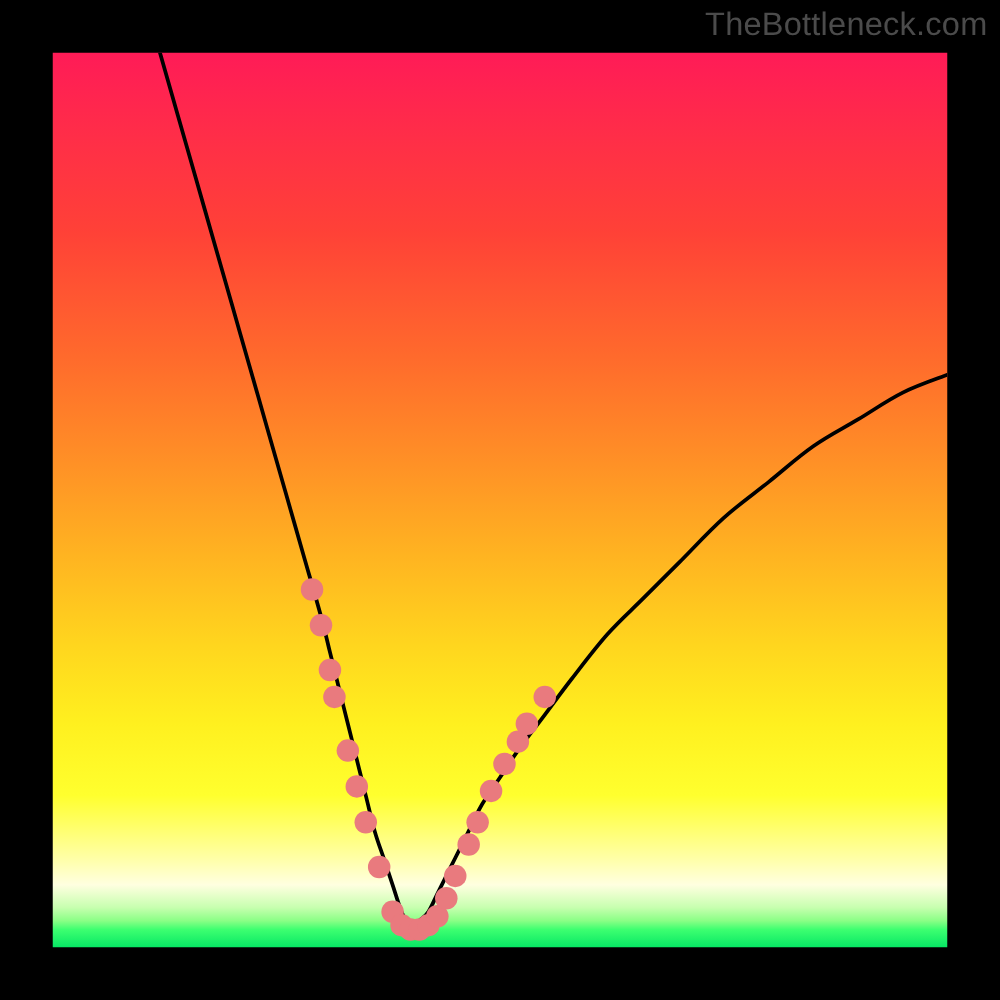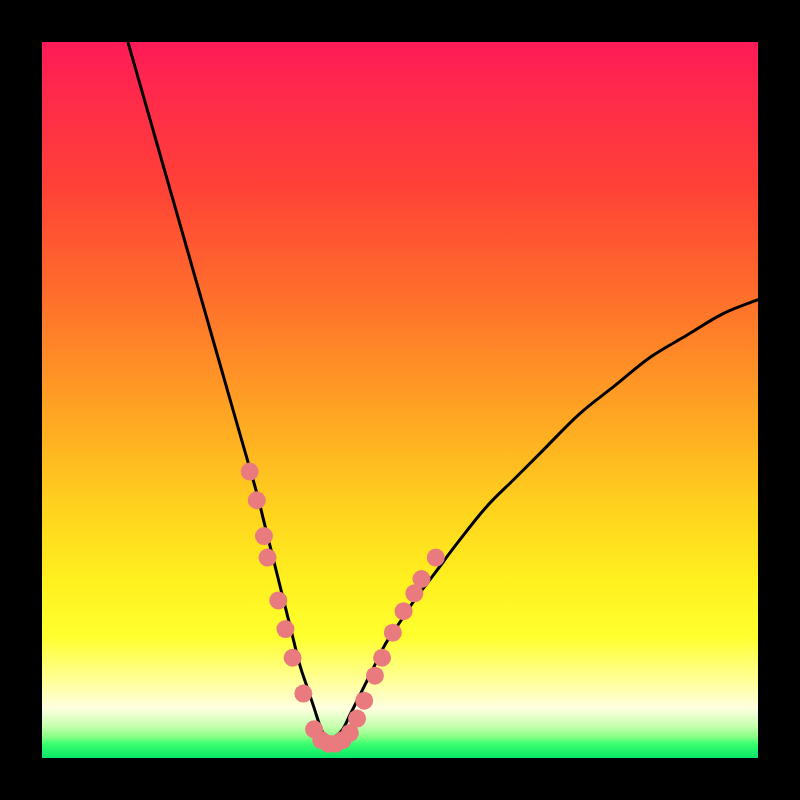--- a/index.html
+++ b/index.html
@@ -61,20 +61,21 @@
     font-size: 26px;
     font-weight: 500;
     letter-spacing: 0.2px;
     user-select: none;
   }
 </style>
 </head>
 <body>
 
 <div class="frame">
+  <div class="watermark">TheBottleneck.com</div>
   <div class="plot">
     <div class="gradient"></div>
     <svg class="curve-svg" viewBox="0 0 716 716" preserveAspectRatio="none">
       <g id="curve-group">
           <path d="M 85.92 0 C 88.50 9.02, 95.08 32.08, 100.24 50.12 C 105.40 68.16, 109.40 82.20, 114.56 100.24 C 119.72 118.28, 123.72 132.32, 128.88 150.36 C 134.04 168.40, 138.04 182.44, 143.20 200.48 C 148.36 218.52, 152.36 232.56, 157.52 250.60 C 162.68 268.64, 166.68 282.68, 171.84 300.72 C 177.00 318.76, 181.00 332.80, 186.16 350.84 C 191.32 368.88, 195.32 382.92, 200.48 400.96 C 205.64 419.00, 210.93 436.90, 214.80 451.08 C 218.67 465.26, 219.38 469.41, 221.96 479.72 C 224.54 490.03, 226.54 498.05, 229.12 508.36 C 231.70 518.67, 233.70 526.69, 236.28 537.00 C 238.86 547.31, 240.86 555.33, 243.44 565.64 C 246.02 575.95, 248.02 583.97, 250.60 594.28 C 253.18 604.59, 255.18 613.90, 257.76 622.92 C 260.34 631.94, 262.34 636.67, 264.92 644.40 C 267.50 652.13, 269.50 658.15, 272.08 665.88 C 274.66 673.61, 276.66 680.92, 279.24 687.36 C 281.82 693.80, 285.11 699.10, 286.40 701.68" fill="none" stroke="#000000" stroke-width="3" stroke-linecap="round" stroke-linejoin="round"></path>
           <path d="M 286.40000000000003 701.68 C 287.69 700.39, 290.98 697.10, 293.56 694.52 C 296.14 691.94, 298.14 691.23, 300.72 687.36 C 303.30 683.49, 305.30 678.20, 307.88 673.04 C 310.46 667.88, 312.46 663.88, 315.04 658.72 C 317.62 653.56, 319.62 649.56, 322.20 644.40 C 324.78 639.24, 326.78 635.24, 329.36 630.08 C 331.94 624.92, 333.94 620.92, 336.52 615.76 C 339.10 610.60, 339.81 607.88, 343.68 601.44 C 347.55 595.00, 352.84 587.69, 358.00 579.96 C 363.16 572.23, 365.88 567.50, 372.32 558.48 C 378.76 549.46, 386.07 540.15, 393.80 529.84 C 401.53 519.53, 406.26 512.80, 415.28 501.20 C 424.30 489.60, 433.61 477.00, 443.92 465.40 C 454.23 453.80, 462.25 447.07, 472.56 436.76 C 482.87 426.45, 489.60 419.72, 501.20 408.12 C 512.80 396.52, 524.11 383.92, 537.00 372.32 C 549.89 360.72, 559.91 353.99, 572.80 343.68 C 585.69 333.37, 595.71 324.06, 608.60 315.04 C 621.49 306.02, 631.51 301.29, 644.40 293.56 C 657.29 285.83, 667.31 278.52, 680.20 272.08 C 693.09 265.64, 709.56 260.34, 716.00 257.76" fill="none" stroke="#000000" stroke-width="3" stroke-linecap="round" stroke-linejoin="round"></path>
         </g>
       <g id="marker-group">
           <circle cx="207.64" cy="429.60" r="9" fill="#e97a7e" stroke="#e97a7e" stroke-width="0"></circle>
           <circle cx="214.80" cy="458.24" r="9" fill="#e97a7e" stroke="#e97a7e" stroke-width="0"></circle>

